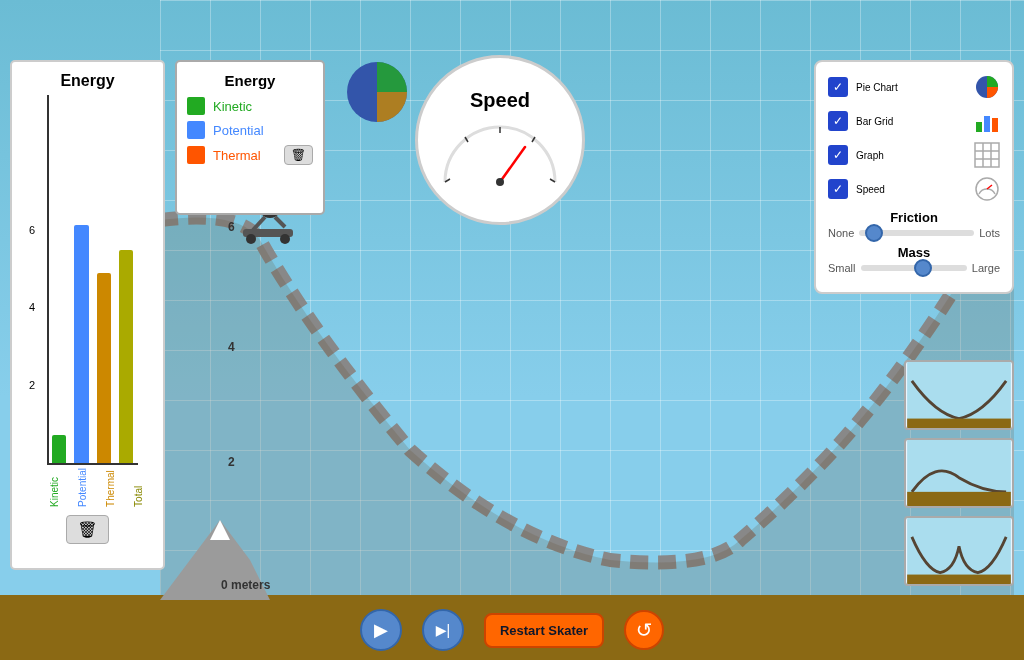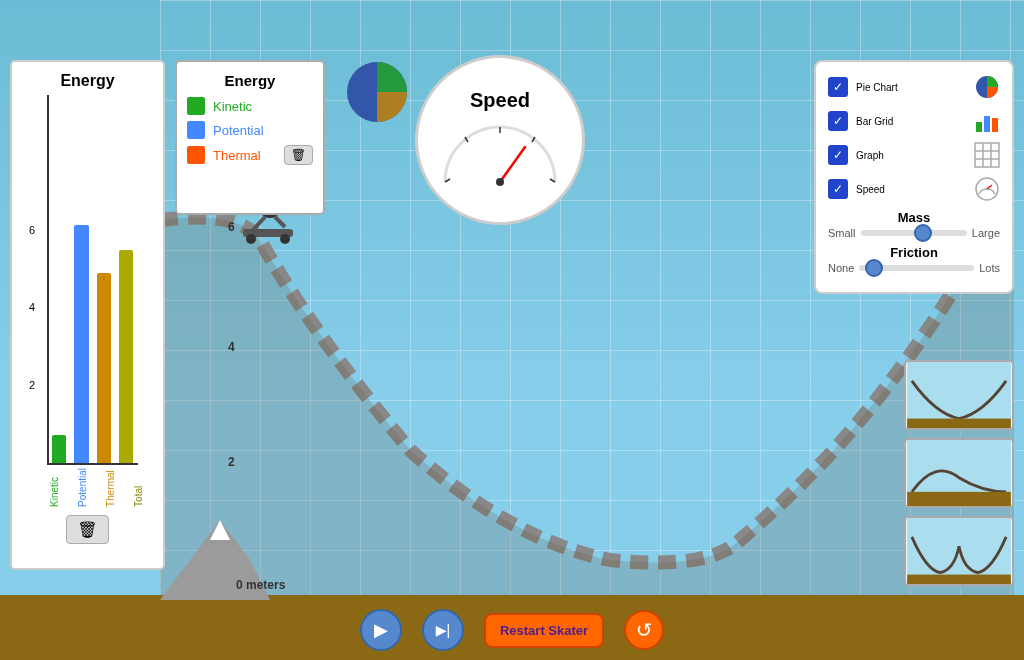--- a/index.html
+++ b/index.html
@@ -131,21 +131,21 @@
     .radio-item { display: flex; align-items: center; gap: 6px; font-size: 14px; }
     .radio-circle {
       width: 16px; height: 16px; border-radius: 50%; border: 2px solid white;
       display: flex; align-items: center; justify-content: center;
     }
     .radio-filled { background: white; }
     .radio-dot { width: 8px; height: 8px; border-radius: 50%; background: #333; }
 
     .restart-btn {
       background: #FF6600; border: 2px solid #CC4400; border-radius: 8px;
-      color: #4c1d95; font-size: 13px; font-weight: bold; padding: 8px 14px;
+      color: #0f172a; font-size: 13px; font-weight: bold; padding: 8px 14px;
       cursor: pointer;
     }
     .refresh-btn {
       width: 40px; height: 40px; border-radius: 50%; background: #FF6600;
       border: 2px solid #CC4400; cursor: pointer;
       display: flex; align-items: center; justify-content: center;
       color: white; font-size: 20px;
     }
 
     
@@ -203,21 +203,21 @@
   <circle cx="26" cy="74" r="5" fill="#333"></circle>
   <circle cx="60" cy="74" r="5" fill="#333"></circle>
 
   <text x="34" y="40" font-size="8" fill="white" font-weight="bold">PHEI</text>
 </svg>
 
 <div class="axis-number" style="position:absolute;top:220px;left:228px;">6</div>
 
 <div class="axis-number" style="position:absolute;top:340px;left:228px;">4</div>
 <div class="axis-number" style="position:absolute;top:455px;left:228px;">2</div>
-<div class="axis-number" style="position:absolute;bottom:68px;left:236px;">0 meters</div>
+<div class="axis-number" style="position:absolute;bottom:68px;left:221px;">0 meters</div>
 
 <svg style="position:absolute;top:60px;left:345px;width:65px;height:65px;" viewBox="0 0 65 65">
   <circle cx="32" cy="32" r="30" fill="#3355AA"></circle>
 
   <path d="M32,32 L32,2 A30,30 0 0,1 62,32 Z" fill="#22AA22" opacity="0.8"></path>
   <path d="M32,32 L62,32 A30,30 0 0,1 32,62 Z" fill="#CC8800" opacity="0.8"></path>
 </svg>
 
 <div class="energy-bar-panel">
   <div class="energy-bar-title">Energy</div>
@@ -326,40 +326,40 @@
     <div class="checkbox-icon">✓</div>
     <span class="control-label">Speed</span>
     <svg width="26" height="26" viewBox="0 0 26 26">
       <circle cx="13" cy="13" r="11" fill="none" stroke="#aaa" stroke-width="1.5"></circle>
       <path d="M5,18 A9,9 0 0,1 21,18" fill="none" stroke="#aaa" stroke-width="1.5"></path>
       <line x1="13" y1="13" x2="18" y2="9" stroke="red" stroke-width="1.5"></line>
     </svg>
   </div>
 
   <div class="slider-section">
+    <div class="slider-label">Friction</div>
+    <div class="slider-row">
+      <span class="slider-end-label">None</span>
+      <div class="slider-track">
+        <div class="slider-thumb" style="left:5%;"></div>
+      </div>
+      <span class="slider-end-label">Lots</span>
+    </div>
+  </div>
+
+  <div class="slider-section">
     <div class="slider-label">Mass</div>
     <div class="slider-row">
       <span class="slider-end-label">Small</span>
       <div class="slider-track">
         <div class="slider-thumb" style="left:50%;"></div>
       </div>
       <span class="slider-end-label">Large</span>
     </div>
   </div>
-
-  <div class="slider-section">
-    <div class="slider-label">Friction</div>
-    <div class="slider-row">
-      <span class="slider-end-label">None</span>
-      <div class="slider-track">
-        <div class="slider-thumb" style="left:5%;"></div>
-      </div>
-      <span class="slider-end-label">Lots</span>
-    </div>
-  </div>
 </div>
 
 <div class="thumbnails">
 
   <div class="thumb">
     <svg class="thumb-svg" viewBox="0 0 110 70">
       <rect width="110" height="70" fill="#AADDEE"></rect>
       <path d="M5,20 Q30,55 55,60 Q80,55 105,20" fill="none" stroke="#554433" stroke-width="3"></path>
       <rect x="0" y="60" width="110" height="10" fill="#8B6914"></rect>
     </svg>

